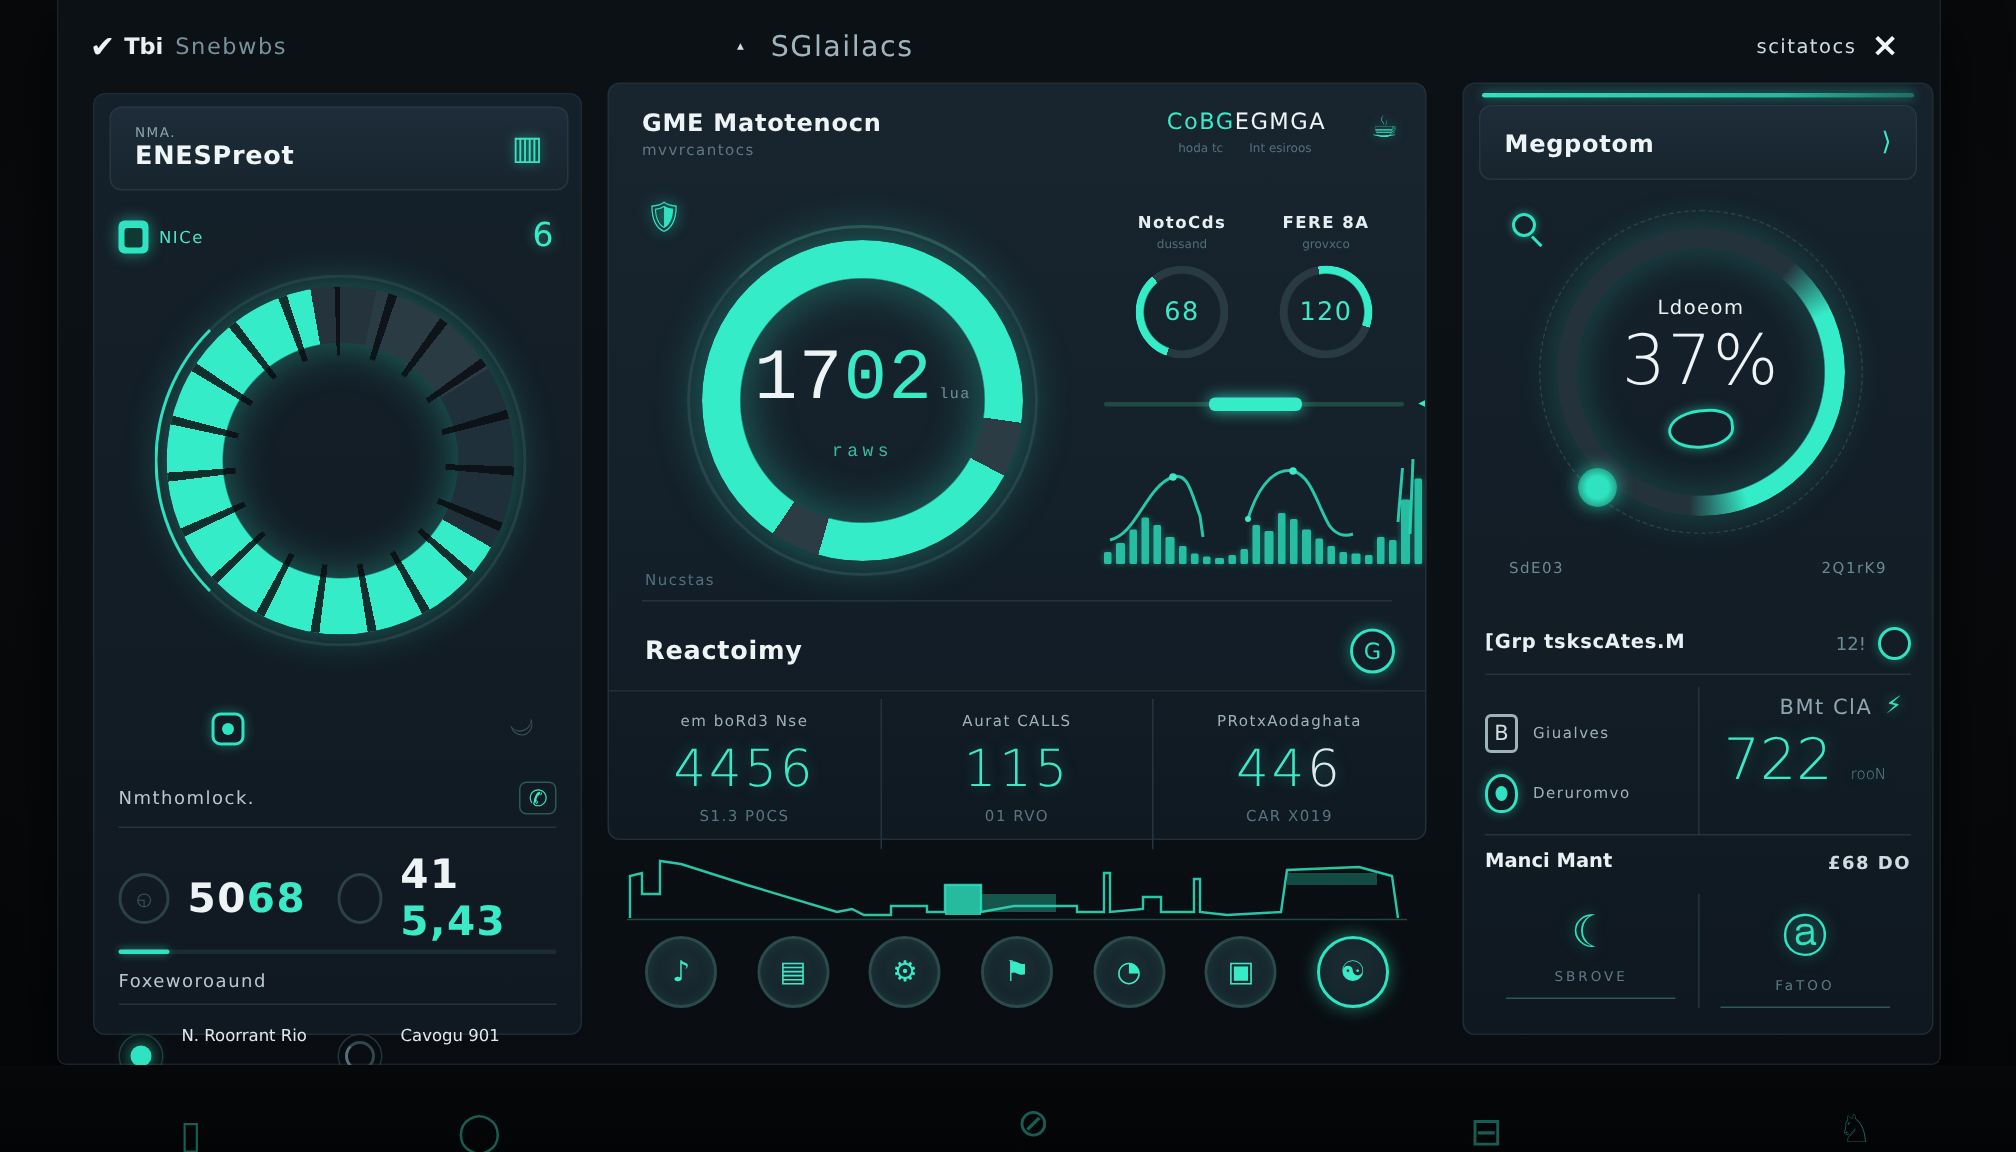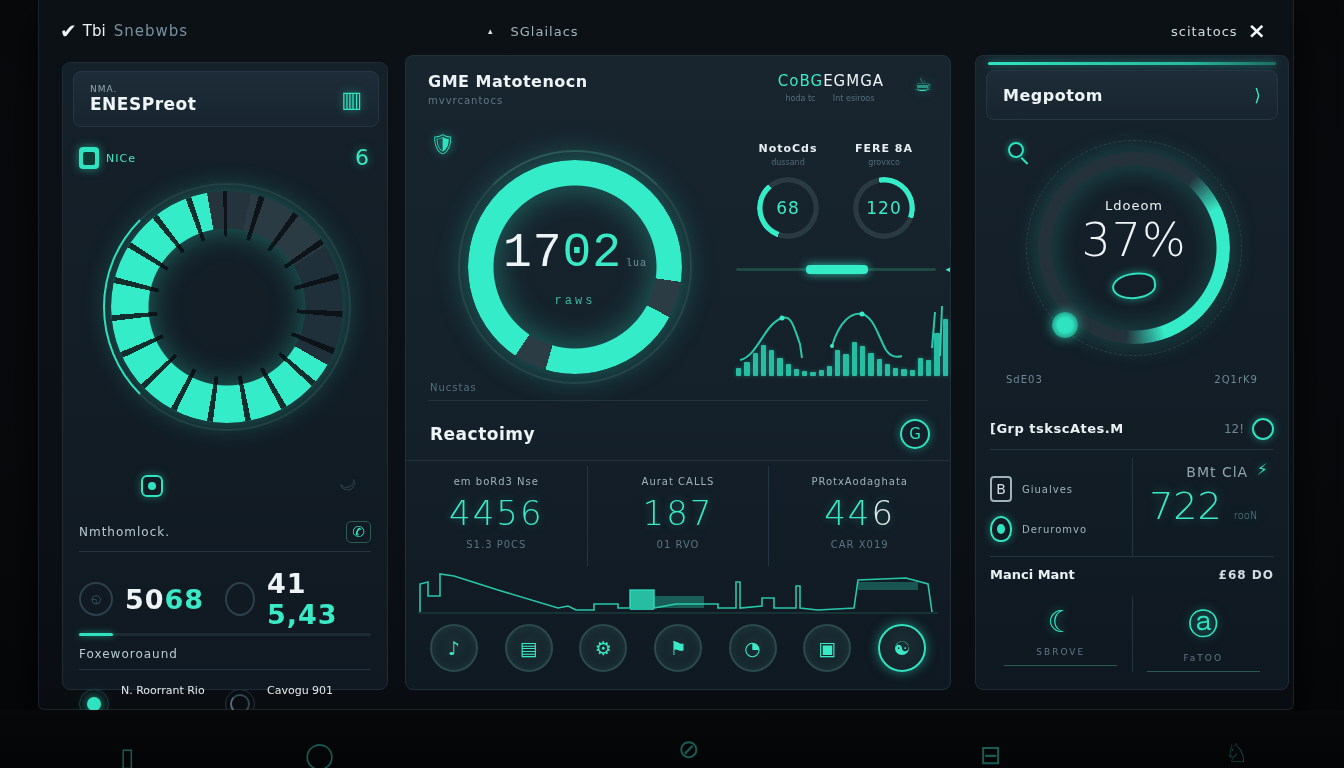--- a/index.html
+++ b/index.html
@@ -12,34 +12,34 @@
   
   .bezel { position:absolute; left:38px; top:0; width:1256px; height:710px;
     background:linear-gradient(180deg,#0c1116 0%, #0b1014 70%, #090d11 100%);
     border:1px solid #1c2228; border-top:none; border-radius:0 0 6px 6px;
     box-shadow:0 18px 40px rgba(0,0,0,.8); }
 
   .topbar { position:absolute; left:38px; top:8px; width:1256px; height:46px;
     display:flex; align-items:center; background:transparent; }
   .brand-wrap { display:flex; align-items:center; gap:8px; margin-left:22px; }
   .logo { color:#eef4f5; font-size:20px; font-weight:bold; letter-spacing:-2px; }
-  .brand-short { color:#e8f0f2; font-weight:normal; font-size:15px; }
+  .brand-short { color:#e8f0f2; font-weight:bold; font-size:15px; }
   .brand { color:#77919d; font-size:15px; letter-spacing:1px; }
   .caret { color:#cfe0e4; font-size:9px; margin-left:300px; }
-  .tb-title { color:#9fb4bc; font-size:13px; letter-spacing:1px; margin-left:18px; }
+  .tb-title { color:#9fb4bc; font-size:19px; letter-spacing:1px; margin-left:18px; }
   .tb-right { margin-left:auto; margin-right:28px; display:flex; align-items:center; gap:10px; }
   .tb-status { color:#cfdde1; font-size:13px; letter-spacing:1px; }
   .close-x { color:#f2f7f8; font-size:22px; font-weight:bold; cursor:pointer; line-height:1; }
 
   
   .panel { position:absolute; border-radius:8px; }
   .panel-left { left:62px; top:62px; width:326px; height:628px;
     background:linear-gradient(180deg,#15212a 0%, #121c25 60%, #101921 100%);
     border:1px solid #1e2c36; }
-  .panel-center { left:405px; top:55px; width:546px; height:635px;
+  .panel-center { left:405px; top:55px; width:546px; height:505px;
     background:linear-gradient(180deg,#18252f 0%, #14202a 55%, #0f1922 100%);
     border:1px solid #203039; }
   .panel-right { left:975px; top:55px; width:314px; height:635px;
     background:linear-gradient(180deg,#16222c 0%, #121d26 60%, #0f1821 100%);
     border:1px solid #1e2c36; }
 
   .card { background:linear-gradient(180deg,#1d2c38,#18252f);
     border:1px solid #263743; border-radius:8px; }
 
   .teal { color:#3ae9c6; }
@@ -421,21 +421,21 @@
     <div class="cp-div2"></div>
 
     <div class="cp-stats">
       <div class="cp-stat">
         <div class="cp-stat-label">em boRd3 Nse</div>
         <div class="cp-stat-val"><span>4456</span><span class="cp-stat-suffix"></span></div>
         <div class="cp-stat-sub">S1.3 P0CS</div>
       </div>
       <div class="cp-stat">
         <div class="cp-stat-label">Aurat CALLS</div>
-        <div class="cp-stat-val"><span>187</span><span class="cp-stat-suffix"></span></div>
+        <div class="cp-stat-val"><span>115</span><span class="cp-stat-suffix"></span></div>
         <div class="cp-stat-sub">01 RVO</div>
       </div>
       <div class="cp-stat">
         <div class="cp-stat-label">PRotxAodaghata</div>
         <div class="cp-stat-val"><span>44</span><span class="cp-stat-suffix">6</span></div>
         <div class="cp-stat-sub">CAR X019</div>
       </div>
     </div>
 
     <svg class="skyline" viewBox="0 0 520 48" preserveAspectRatio="none">

